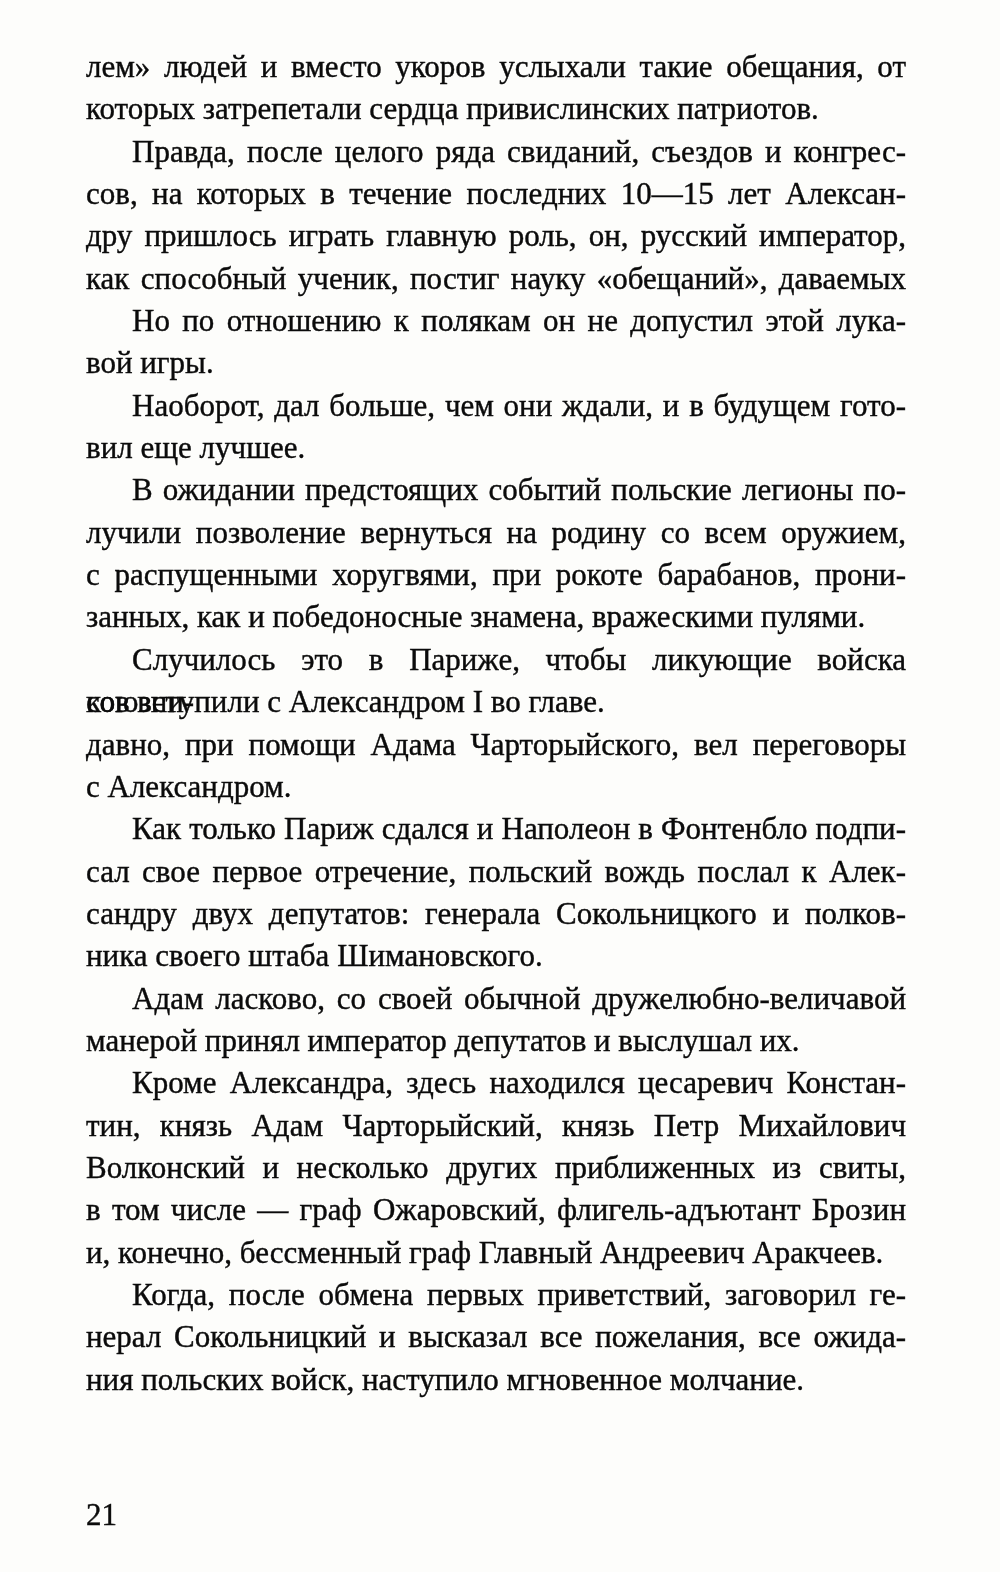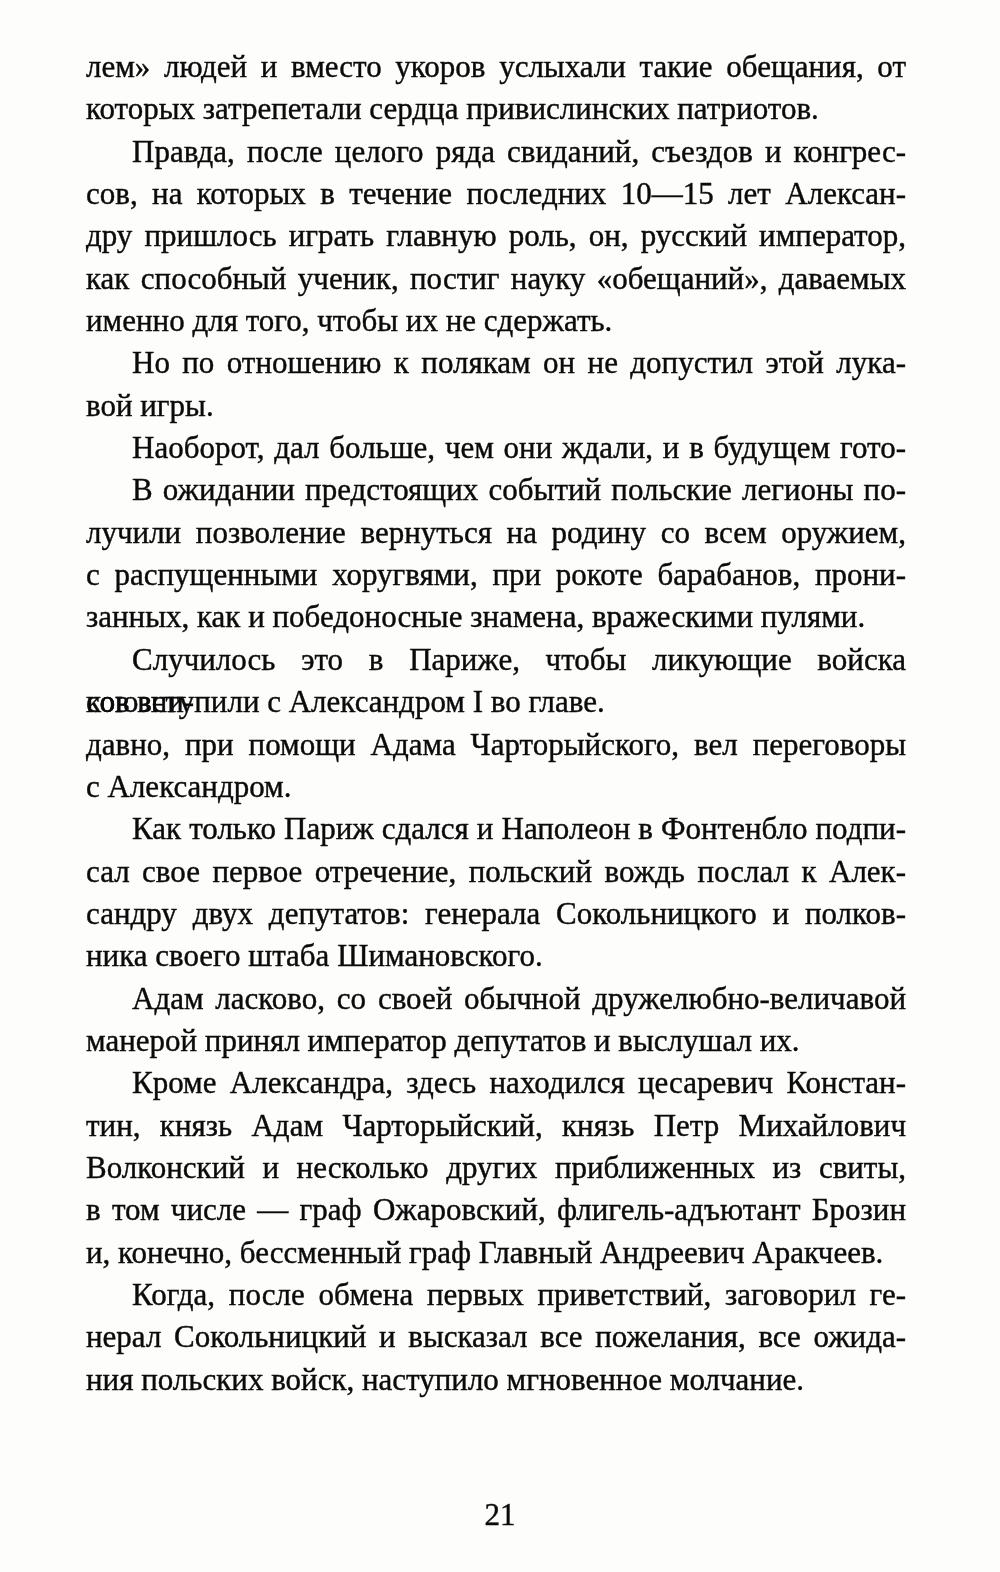--- a/index.html
+++ b/index.html
@@ -40,39 +40,39 @@
     text-align-last: left;
   }
   .page-number {
     position: absolute;
     left: 86px;
     top: 1494px;
     width: 828px;
     font-size: 31px;
     line-height: 42px;
     color: #0b0b0b;
-    text-align: center;
+    text-align: left;
     -webkit-text-stroke: 0.4px #0b0b0b;
   }
 </style>
 </head>
 <body>
 
 <div class="page">
   <div class="text-block" id="text-block">
       <div class="line">лем» людей и вместо укоров услыхали такие обещания, от</div>
       <div class="line last">которых затрепетали сердца привислинских патриотов.</div>
       <div class="line indent">Правда, после целого ряда свиданий, съездов и конгрес-</div>
       <div class="line">сов, на которых в течение последних 10—15 лет Алексан-</div>
       <div class="line">дру пришлось играть главную роль, он, русский император,</div>
       <div class="line">как способный ученик, постиг науку «обещаний», даваемых</div>
-      <div class="line last">именно для того, чтобы их не сдержать.</div>
       <div class="line indent">Но по отношению к полякам он не допустил этой лука-</div>
       <div class="line last">вой игры.</div>
       <div class="line indent">Наоборот, дал больше, чем они ждали, и в будущем гото-</div>
+      <div class="line last">вил еще лучшее.</div>
       <div class="line indent">В ожидании предстоящих событий польские легионы по-</div>
       <div class="line">лучили позволение вернуться на родину со всем оружием,</div>
       <div class="line">с распущенными хоругвями, при рокоте барабанов, прони-</div>
       <div class="line last">занных, как и победоносные знамена, вражескими пулями.</div>
       <div class="line indent">Случилось это в Париже, чтобы ликующие войска союзни-</div>
       <div class="line last">ков вступили с Александром I во главе.</div>
       <div class="line">давно, при помощи Адама Чарторыйского, вел переговоры</div>
       <div class="line last">с Александром.</div>
       <div class="line indent">Как только Париж сдался и Наполеон в Фонтенбло подпи-</div>
       <div class="line">сал свое первое отречение, польский вождь послал к Алек-</div>

